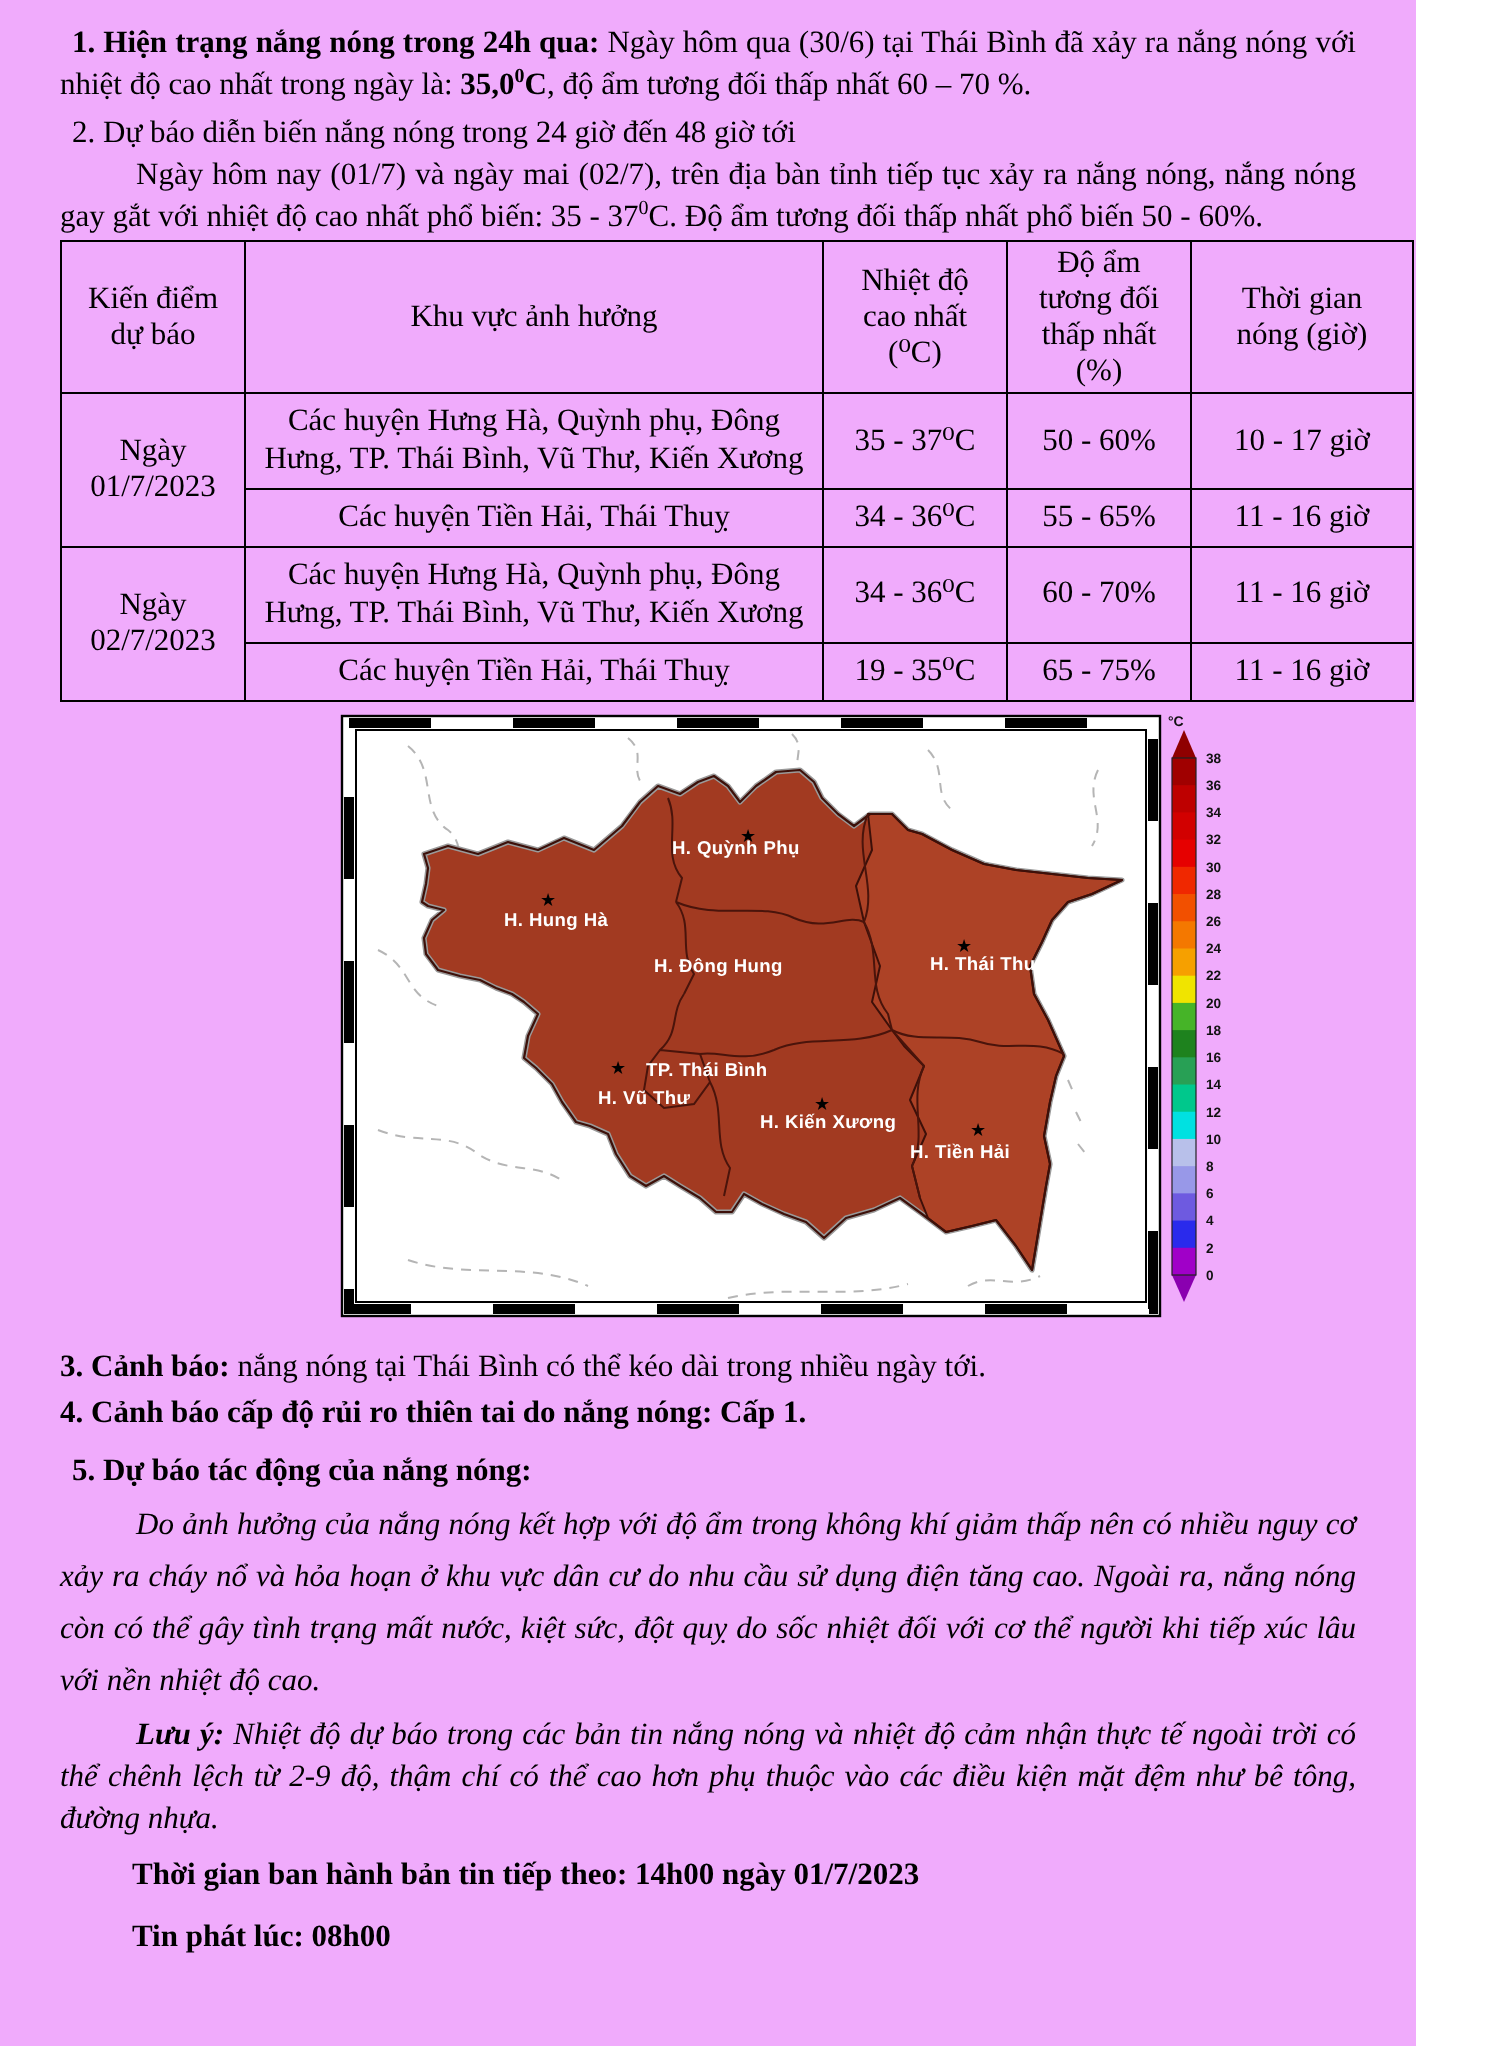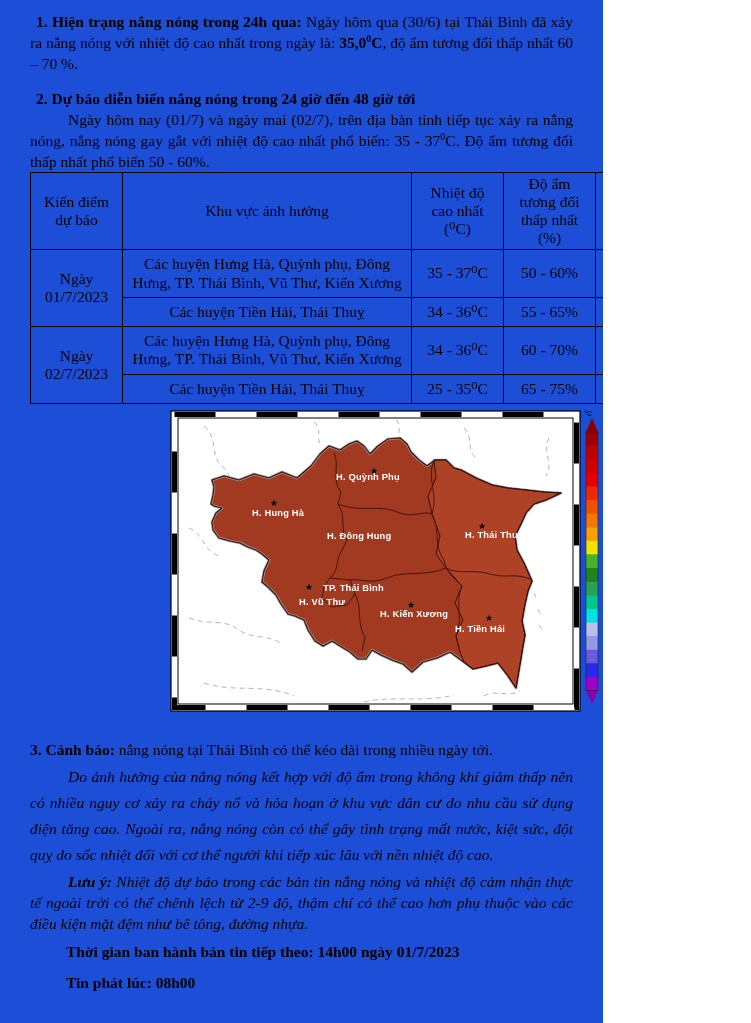--- a/index.html
+++ b/index.html
@@ -1,49 +1,49 @@
 <!DOCTYPE html>
 <html><head>
 <meta charset="utf-8">
 <style>
   html,body{margin:0;padding:0;background:#fff;}
   .page{
     position:relative;
-    width:603px;height:1023px;
+    width:708px;height:1023px;
     box-sizing:border-box;
     padding:12px 30px 0 30px;
-    background:#1d4ed8;
+    background:#f0abfc;
     font-family:"Liberation Serif","DejaVu Serif",serif;
     font-size:15.5px;line-height:1.35;color:#000;
     overflow:hidden;
   }
   p{margin:0;}
   .just{text-align:justify;}
   .b{font-weight:bold;}
   .i{font-style:italic;}
   .p-s1{text-indent:6px;}
-  .h-sect{font-weight:bold;text-indent:6px;margin-top:14px;}
+  .h-sect{font-weight:normal;text-indent:6px;margin-top:3px;}
   .p-ind{text-indent:38px;}
   .detail-label{font-style:italic;margin:2px 0 3px 36px;}
   sup.sup0{font-size:10px;line-height:0;vertical-align:super;}
 
   table.fc{
     border-collapse:collapse;table-layout:fixed;width:676px;
     font-size:15.5px;text-align:center;
   }
   table.fc th,table.fc td{
     border:1px solid #000;padding:2px 3px;vertical-align:middle;
     font-weight:normal;white-space:pre-line;line-height:1.16;
   }
   table.fc td{padding:5px 3px;line-height:1.18;}
 
   .map-wrap{margin:4px 0 0 134px;width:460px;}
   .map-caption{text-align:center;margin:2px 0 18px 0;}
 
-  .s34{margin-top:16px;}
+  .s34{margin-top:2px;}
   .h-s5{font-weight:bold;text-indent:6px;margin-top:8px;}
   .impact{font-style:italic;line-height:26px;text-indent:38px;margin-top:3px;}
   .note{font-style:italic;line-height:21px;text-indent:38px;margin-top:3px;}
   .foot1{font-weight:bold;margin:8px 0 0 36px;}
   .foot2{font-weight:bold;margin:10px 0 0 36px;}
 
   
   .dlabel{font:bold 9.3px "Liberation Sans","DejaVu Sans",sans-serif;fill:#fff;letter-spacing:.2px;}
   .star{font:9px "DejaVu Sans",sans-serif;fill:#000;text-anchor:middle;}
   .grayline{fill:none;stroke:#b5b5b5;stroke-width:1;stroke-dasharray:5 4;}
@@ -105,21 +105,21 @@
       <tr>
         <td rowspan="2">Ngày
 02/7/2023</td>
         <td>Các huyện Hưng Hà, Quỳnh phụ, Đông Hưng, TP. Thái Bình, Vũ Thư, Kiến Xương</td>
         <td>34 - 36⁰C</td>
         <td>60 - 70%</td>
         <td>11 - 16 giờ</td>
       </tr>
       <tr>
         <td>Các huyện Tiền Hải, Thái Thuỵ</td>
-        <td>25 - 35⁰C</td>
+        <td>19 - 35⁰C</td>
         <td>65 - 75%</td>
         <td>11 - 16 giờ</td>
       </tr>
     </tbody>
   </table>
 
   <div class="map-wrap">
     <svg width="460" height="310" viewBox="0 0 460 310">
 
       <rect x="7" y="3" width="409" height="300" fill="#fff" stroke="#000" stroke-width="1.2"></rect>
@@ -243,21 +243,23 @@
             <text x="439" y="271.29">2</text>
             <text x="439" y="284.90">0</text>
           </g>
       </g>
     </svg>
   </div>
 
 
   <p class="just s34"><span class="b">3. Cảnh báo:</span><span> nắng nóng tại Thái Bình có thể kéo dài trong nhiều ngày tới.</span></p>
 
-
+  <p class="b s34">4. Cảnh báo cấp độ rủi ro thiên tai do nắng nóng: Cấp 1.</p>
+
+  <p class="h-s5">5. Dự báo tác động của nắng nóng:</p>
 
   <p class="just impact">Do ảnh hưởng của nắng nóng kết hợp với độ ẩm trong không khí giảm thấp nên có nhiều nguy cơ xảy ra cháy nổ và hỏa hoạn ở khu vực dân cư do nhu cầu sử dụng điện tăng cao. Ngoài ra, nắng nóng còn có thể gây tình trạng mất nước, kiệt sức, đột quỵ do sốc nhiệt đối với cơ thể người khi tiếp xúc lâu với nền nhiệt độ cao.</p>
 
   <p class="just note"><span class="b i">Lưu ý:</span><span> Nhiệt độ dự báo trong các bản tin nắng nóng và nhiệt độ cảm nhận thực tế ngoài trời có thể chênh lệch từ 2-9 độ, thậm chí có thể cao hơn phụ thuộc vào các điều kiện mặt đệm như bê tông, đường nhựa.</span></p>
 
   <p class="foot1">Thời gian ban hành bản tin tiếp theo: 14h00 ngày 01/7/2023</p>
   <p class="foot2">Tin phát lúc: 08h00</p>
 
 </div>
 

